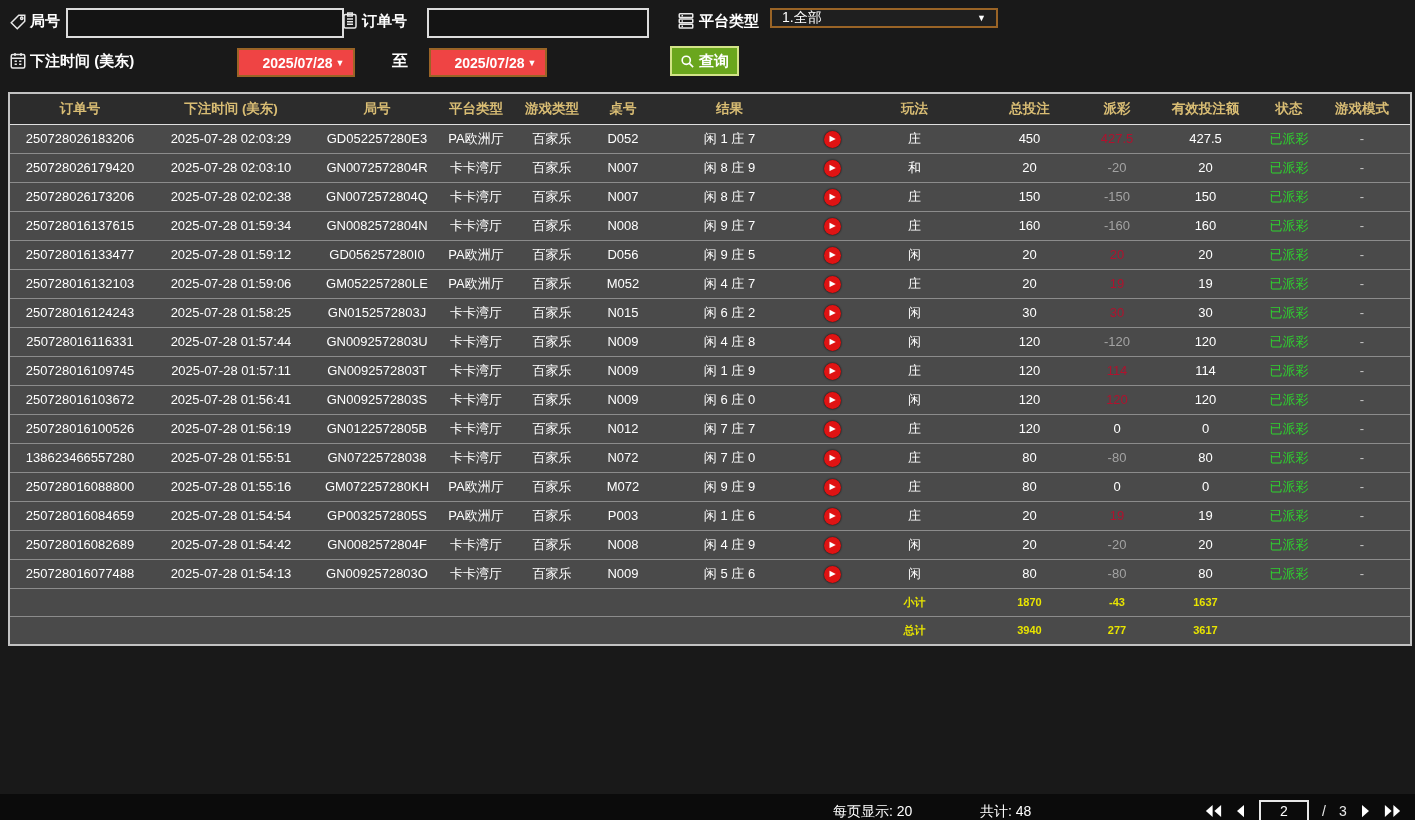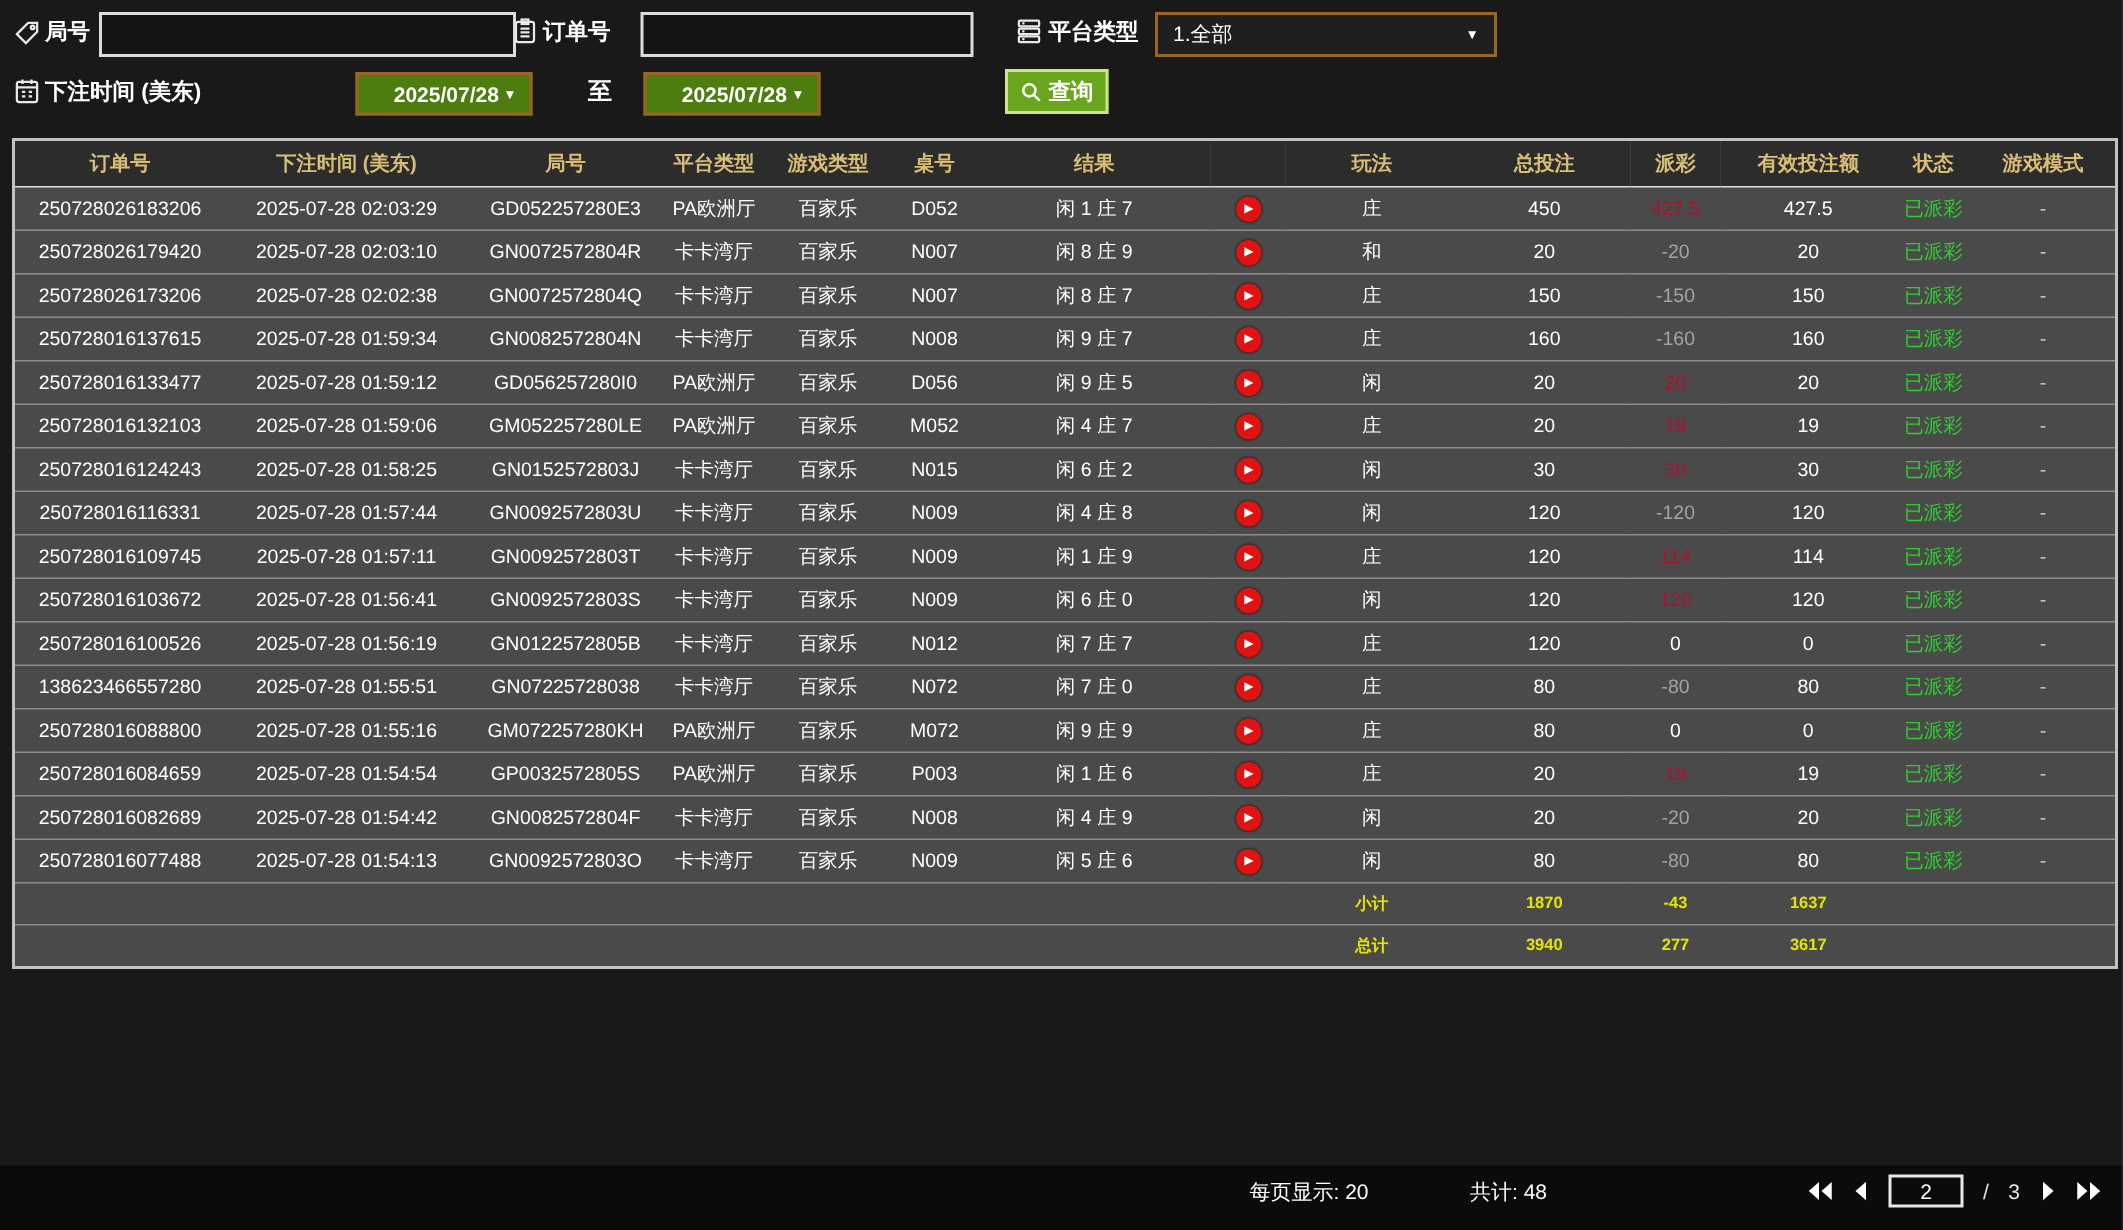--- a/index.html
+++ b/index.html
@@ -12,25 +12,25 @@
   
   .filters { position:relative; height:92px; }
   .filters .abs { position:absolute; }
   .lbl { font-weight:bold; font-size:15px; color:#fff; white-space:nowrap; }
   .txt {
     position:absolute; background:#141414; border:2px solid #dcdcdc;
     height:30px; color:#fff; font-size:14px; padding:0 6px; outline:none;
   }
   .selectbox {
     position:absolute; background:#1f1f1f; border:2px solid #9a6426;
-    height:30px; display:flex; align-items:center; justify-content:space-between;
+    height:20px; display:flex; align-items:center; justify-content:space-between;
     padding:0 10px; font-size:14px; cursor:pointer;
   }
   .datebox {
-    position:absolute; background:#4d7c0f; border:2px solid #9a6426;
+    position:absolute; background:#ef4444; border:2px solid #9a6426;
     height:29px; display:flex; align-items:center; justify-content:center;
     gap:3px; font-size:14px; font-weight:bold; cursor:pointer;padding-left:15px;
   }
   .caret { font-size:9px; color:#fff; }
   .searchbtn {
     position:absolute; background:#6aa61d; border:2px solid #d2e387;
     height:30px; display:flex; align-items:center; gap:4px; padding:0 8px;
     color:#fff; font-size:15px; font-weight:bold; cursor:pointer;
   }
   .icn { display:inline-flex; }
@@ -59,21 +59,21 @@
   td.mode { color:#c8c8c8; }
   tfoot td { color:#e8e400; font-weight:bold; font-size:11px; height:28px; }
   .playbtn {
     width:17px; height:17px; border-radius:50%; background:#e01313;
     display:inline-flex; align-items:center; justify-content:center;
     cursor:pointer; box-shadow:0 0 2px #000;
   }
   .playbtn i { font-style:normal; color:#fff; font-size:8px; line-height:1; transform:translateX(0.5px); }
   
   .bottombar {
-    position:absolute; left:0; bottom:0; width:1415px; height:43px;
+    position:absolute; left:0; bottom:0; width:1415px; height:26px;
     background:#0b0b0b; font-size:14px;
   }
   .bottombar .abs { position:absolute; top:0; line-height:34px; }
   .pager { position:absolute; left:1205px; top:0; height:34px; display:flex; align-items:center; gap:13px; }
   .pager .pbtn { display:inline-flex; cursor:pointer; }
   .pager svg { fill:#fff; }
   .pageinput {
     width:50px; height:22px; background:transparent; border:2px solid #e8e8e8;
     color:#fff; font-size:14px; text-align:center; outline:none;
   }

